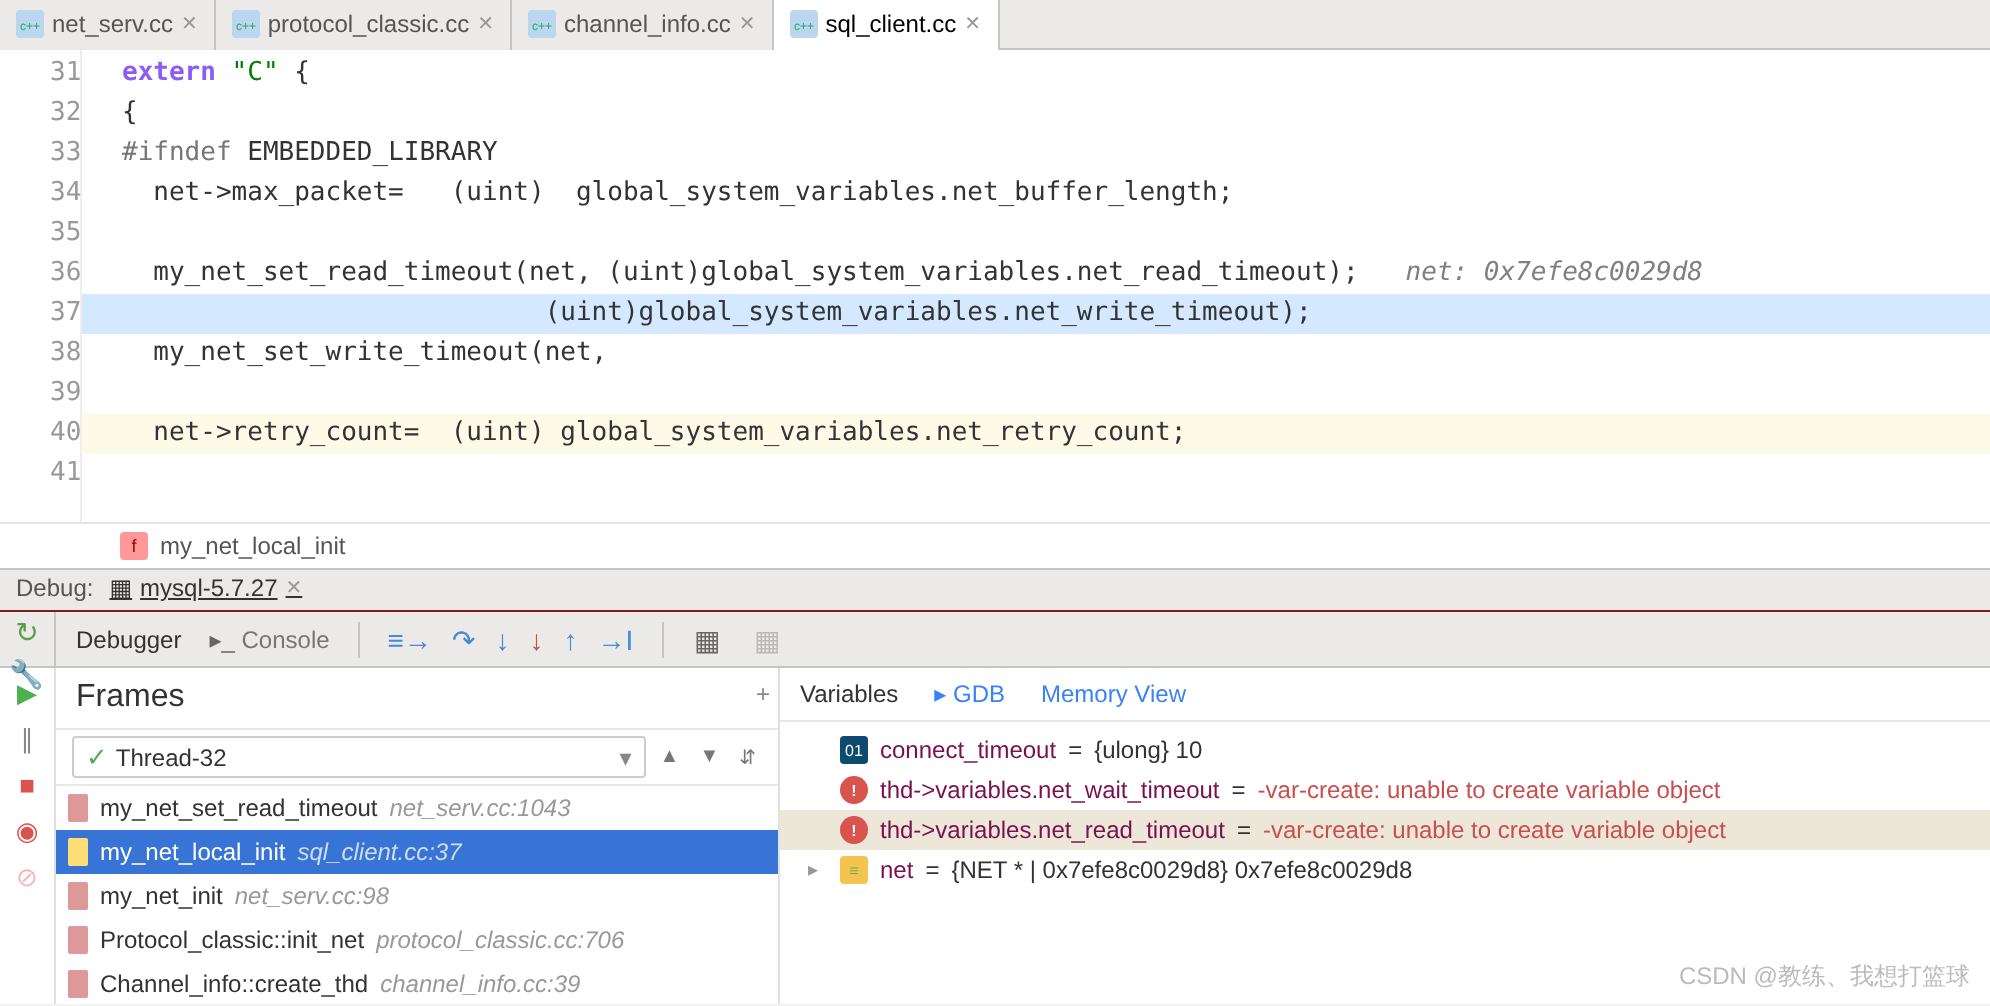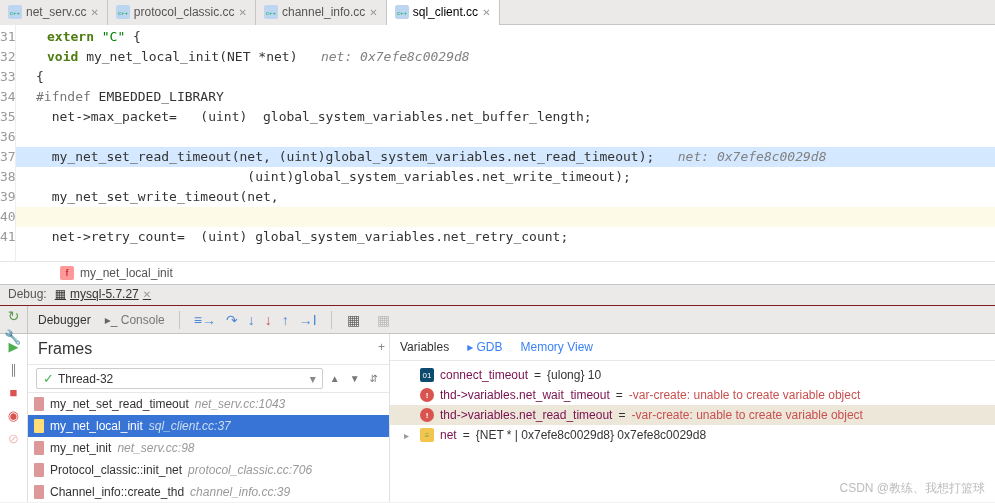--- a/index.html
+++ b/index.html
@@ -3,26 +3,26 @@
 <meta charset="utf-8">
 <style>
 * { margin:0; padding:0; box-sizing:border-box; }
 body { font-family:Arial,sans-serif; font-size:12px; background:#f2f2f2; color:#333; width:995px; height:503px; overflow:hidden; position:relative; }
 .tabs { display:flex; background:#eceae8; border-bottom:1px solid #c5c5c5; height:25px; align-items:center; }
 .tab { display:flex; align-items:center; gap:4px; padding:0 8px; height:25px; border-right:1px solid #c5c5c5; background:#eceae8; color:#555; cursor:pointer;text-align:center; }
 .tab.active { background:#fff; color:#000; font-weight:500; }
 .tab-icon { width:14px; height:14px; display:inline-flex; }
 .tab-close { color:#999; font-size:10px; }
 .editor { background:#fff; font-family:'DejaVu Sans Mono',monospace; font-size:13px; height:236px; overflow:hidden; display:flex; }
-.gutter { width:16px; text-align:right; color:#999; padding-right:10px; line-height:20px; user-select:none; border-right:1px solid #eee; padding-top:2px; }
+.gutter { width:16px; text-align:right; color:#999; padding-right:10px; line-height:20px; user-select:none; border-right:1px solid #eee; padding-top:2px;margin-left:25px; }
 .code { flex:1; line-height:20px; padding-left:20px; position:relative; padding-top:2px; }
 .code .line { white-space:pre; height:20px; }
 .row-hl { background:#d4e8ff; position:absolute; left:0; right:0; height:20px; }
 .row-cur { background:#fdfbe8; position:absolute; left:0; right:0; height:20px; }
-.kw { color:#4d7c0f; font-weight:bold;margin-left:11px; }
+.kw { color:#8b5cf6; font-weight:bold; }
 .pre { color:#777; }
 .cmt { color:#808080; font-style:italic; }
 .txt { color:#008000; }
 .crumb { background:#fff; border-top:1px solid #e5e5e5; padding:4px 60px; display:flex; align-items:center; gap:6px; font-size:12px; color:#555; }
 .crumb-icon { width:14px; height:14px; background:#f99; border-radius:2px; display:inline-flex; align-items:center; justify-content:center; font-size:9px; color:#a00; }
 .dbg-hdr { background:#eceae8; border-top:1px solid #c5c5c5; border-bottom:1px solid #7f1d1d; padding:4px 8px; display:flex; align-items:flex-end; gap:8px; height:22px; }
 .dbg-hdr .lbl { color:#555; }
 .dbg-tab { display:flex; align-items:center; gap:4px; text-decoration:underline; color:#333; cursor:pointer; }
 .dbg-toolbar { background:#eceae8; border-bottom:1px solid #c5c5c5; display:flex; height:28px; }
 .left-col { width:28px; border-right:1px solid #c5c5c5; display:flex; flex-direction:column; align-items:center; padding-top:2px; gap:5px; }
@@ -126,21 +126,20 @@
       <div>35</div>
       <div>36</div>
       <div>37</div>
       <div>38</div>
       <div>39</div>
       <div>40</div>
       <div>41</div>
     </div>
   <div class="code" id="code">
       <div class="line" style="position:relative"><span class="kw">extern</span> <span class="txt">"C"</span> {</div>
-      <div class="line" style="position:relative"><span class="kw">void</span> my_net_local_init(NET *net)   <span class="cmt">net: 0x7efe8c0029d8</span></div>
       <div class="line" style="position:relative">{</div>
       <div class="line" style="position:relative"><span class="pre">#ifndef</span> EMBEDDED_LIBRARY</div>
       <div class="line" style="position:relative">  net-&gt;max_packet=   (uint)  global_system_variables.net_buffer_length;</div>
       <div class="line" style="position:relative"></div>
       <div class="row-hl" style="top:122px"></div>
       <div class="line" style="position:relative">  my_net_set_read_timeout(net, (uint)global_system_variables.net_read_timeout);   <span class="cmt">net: 0x7efe8c0029d8</span></div>
       <div class="line" style="position:relative">                           (uint)global_system_variables.net_write_timeout);</div>
       <div class="line" style="position:relative">  my_net_set_write_timeout(net,</div>
       <div class="row-cur" style="top:182px"></div>
       <div class="line" style="position:relative"></div>

